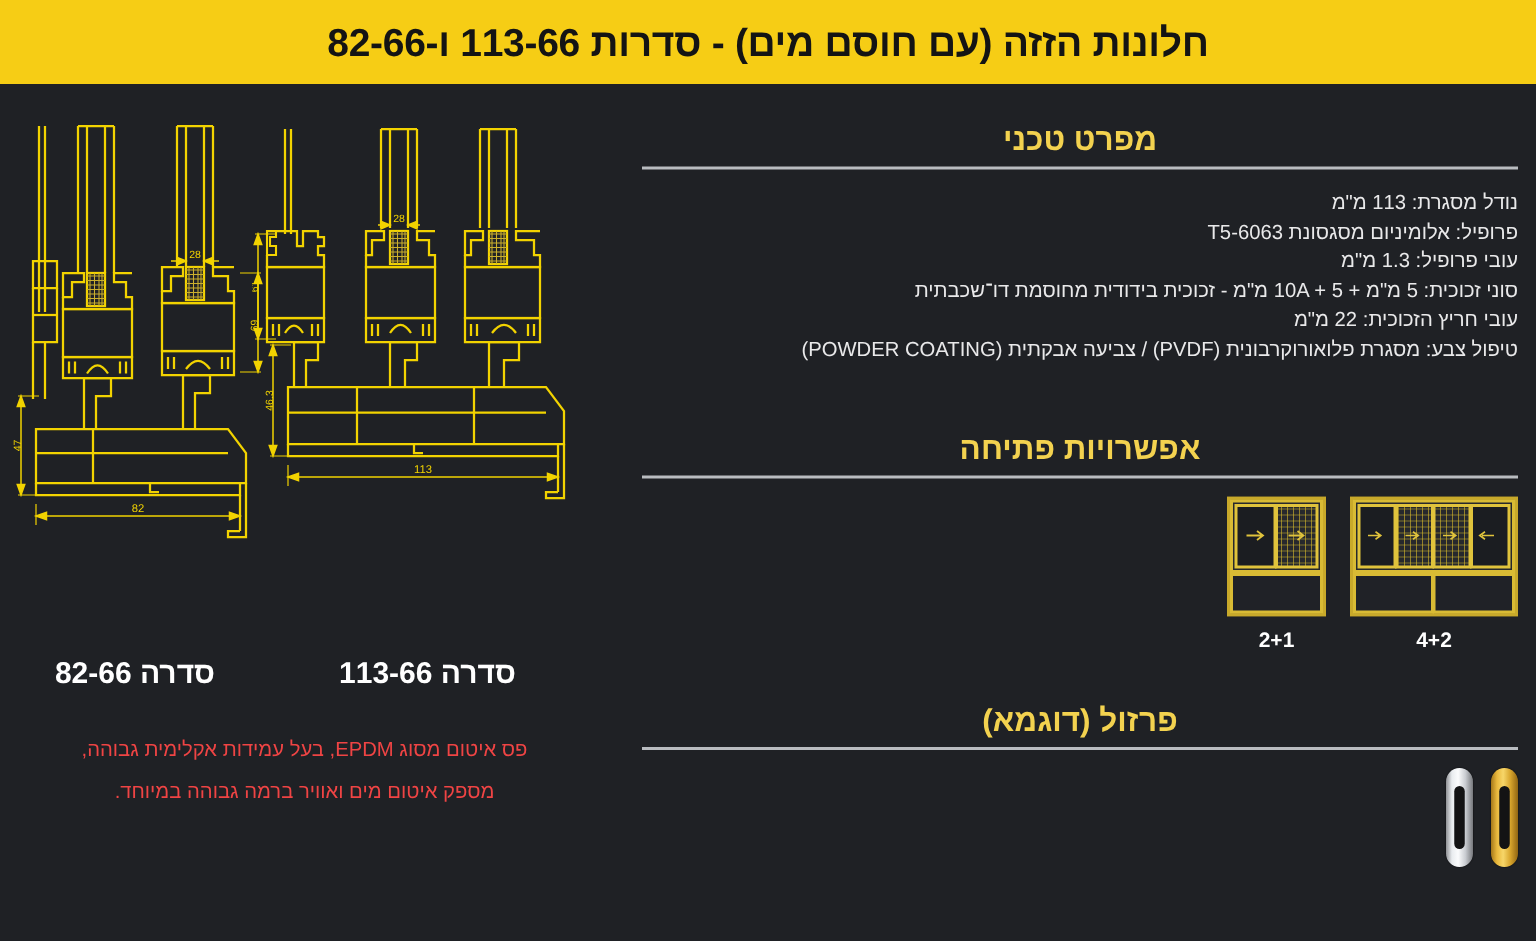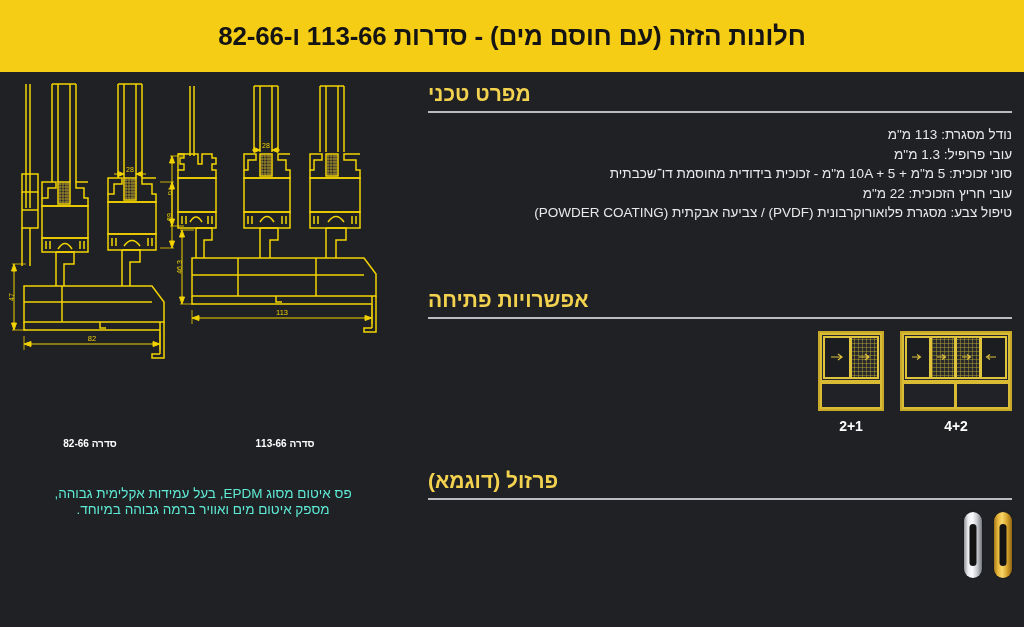--- a/index.html
+++ b/index.html
@@ -9,36 +9,36 @@
     background:#1f2125;
     font-family:"Liberation Sans","DejaVu Sans",sans-serif;
     overflow:hidden;
     position:relative;
     color:#e8e8e8;
   }
   #page{position:relative;width:1024px;height:627px;overflow:hidden;background:#1f2125;}
 
   
   .header-bar{
-    position:absolute;left:0;top:0;width:1024px;height:72px;
+    position:absolute;left:0;top:0;width:1024px;height:56px;
     background:#f6cd15;
     display:flex;align-items:center;justify-content:center;
   }
   .header-title{
     font-size:26px;font-weight:bold;color:#141414;
     letter-spacing:-0.2px;direction:rtl;white-space:nowrap;
     font-family:"Liberation Sans","DejaVu Sans",sans-serif;
   }
 
   
   .left-col{position:absolute;right:0px;top:62px;width:622px;height:565px;}
 
   .section{position:absolute;width:584px;right:12px;}
   .section-head{
-    direction:rtl;text-align:left;
+    direction:rtl;text-align:center;
     color:#f3d24f;font-size:21px;font-weight:bold;
     padding-bottom:5px;
   }
   .divider{
     height:2px;background:#b9bcc0;width:100%;
     margin-bottom:12px;
   }
 
   .spec-list{direction:rtl;text-align:right;}
   .spec-line{
@@ -67,45 +67,46 @@
     box-shadow:0 0 1px #000;
   }
   .handle .slot{
     position:absolute;left:50%;transform:translateX(-50%);
     top:12px;width:7px;height:42px;border-radius:4px;background:#131314;
   }
 
   
   .right-col{position:absolute;left:0;top:62px;width:402px;height:595px;}
   .dwg-caption{
-    position:absolute;color:#ffffff;font-size:10px;font-weight:bold;
+    position:absolute;color:#ffffff;font-size:20px;font-weight:bold;
     direction:rtl;white-space:nowrap;
   }
   .note{
     position:absolute;left:8px;top:424px;width:390px;
-    direction:rtl;text-align:center;color:#5eead4;font-size:13.5px;line-height:16px;
+    direction:rtl;text-align:center;color:#ef4444;font-size:13.5px;line-height:28px;
   }
   svg{display:block;}
 </style>
 </head>
 <body>
 
 <div id="page">
 
   <div class="header-bar">
     <div class="header-title">חלונות הזזה (עם חוסם מים) - סדרות 113-66 ו-82-66</div>
   </div>
 
   <div class="left-col">
 
     <div class="section" style="top:20px;">
       <div class="section-head">מפרט טכני</div>
       <div class="divider"></div>
       <div class="spec-list">
         <div class="spec-line">נודל מסגרת: 113 מ"מ</div>
+        <div class="spec-line">פרופיל: אלומיניום מסגסונת 6063-T5</div>
         <div class="spec-line">עובי פרופיל: 1.3 מ"מ</div>
         <div class="spec-line">סוני זכוכית: 5 מ"מ + 10A + 5 מ"מ - זכוכית בידודית מחוסמת דו־שכבתית</div>
         <div class="spec-line">עובי חריץ הזכוכית: 22 מ"מ</div>
         <div class="spec-line">טיפול צבע: מסגרת פלואורוקרבונית (PVDF) / צביעה אבקתית (POWDER COATING)</div>
       </div>
     </div>
 
     <div class="section" style="top:226px;">
       <div class="section-head">אפשרויות פתיחה</div>
       <div class="divider"></div>

